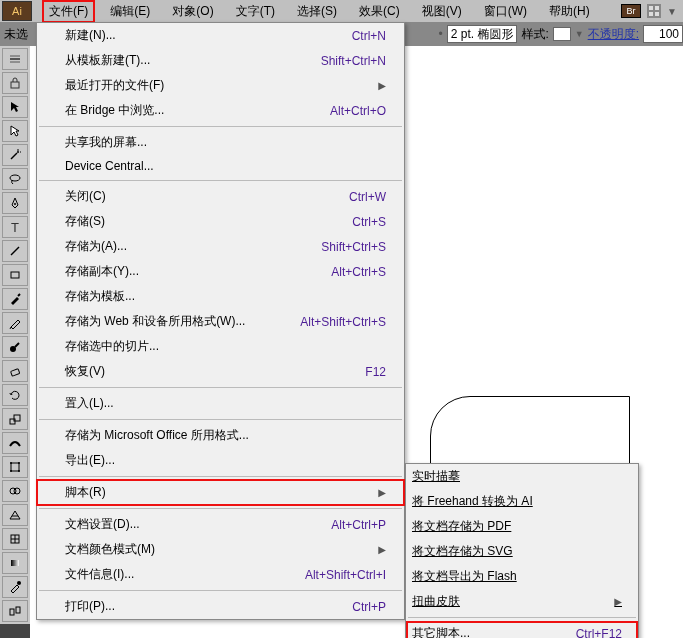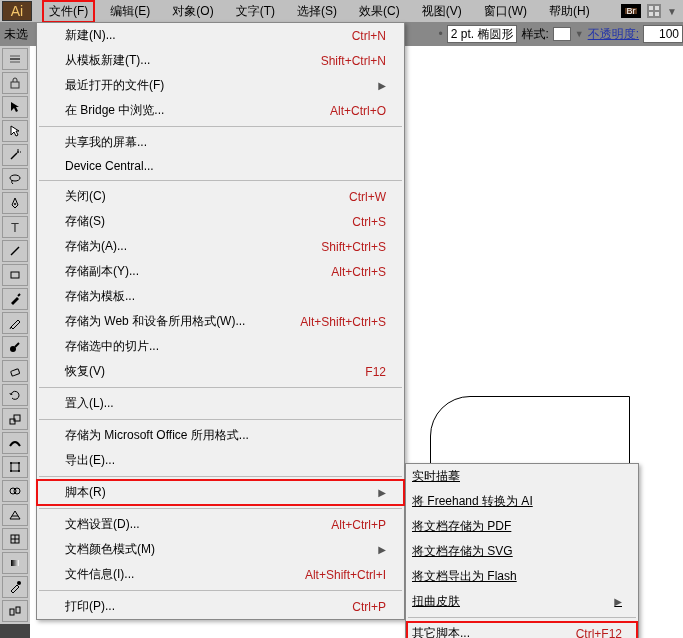--- a/index.html
+++ b/index.html
@@ -20,21 +20,21 @@
     padding-left: 34px;
     color: #000;
     position: relative;
   }
   .logo {
     position: absolute;
     left: 2px; top: 1px;
     width: 30px; height: 20px;
     background: #5b3b1f;
     color: #f5c66a;
-    font-size: 14px;
+    font-size: 11px;
     display:flex;align-items:center;justify-content:center;
     border:1px solid #333;
   }
   .menubar-item {
     padding: 3px 7px;
     cursor: default;
     margin-left: 8px;
   }
   .menubar-item.active {
     border: 2px solid #ee1111;
@@ -42,21 +42,21 @@
   }
   .menubar-right {
     margin-left: auto;
     display:flex;
     gap:6px;
     padding-right:6px;
     align-items:center;
   }
   .br-badge {
     width:20px;height:14px;background:#5a3820;color:#fff;font-size:9px;
-    display:flex;align-items:center;justify-content:center;border:4px solid #000000;
+    display:flex;align-items:center;justify-content:center;border:1px solid #000000;
   }
   .grid-icon {
     width:14px;height:14px;background:#ddd;border:1px solid #888;
     display:flex;flex-wrap:wrap;
   }
   .grid-icon span{width:50%;height:50%;border:1px solid #888;}
   .optionsbar {
     background: #888;
     height: 24px;
     display:flex;
@@ -119,21 +119,21 @@
     padding:4px 18px 4px 28px;
     cursor:default;
     position:relative;
   }
   .menu-sep {
     height:1px;background:#bbb;margin:3px 2px;
   }
   .submenu-arrow {
     font-size:10px;color:#555;margin-left:6px;
   }
-  .shortcut { color:#b91c1c; }
+  .shortcut { color:#4c1d95; }
   .menu-item.highlighted {
     outline:2px solid #ee1111;
     outline-offset:-1px;
   }
   .submenu {
     position:absolute;
     left:405px; top:463px;
     width:234px;
     background:#f0f0f0;
     border:1px solid #888;

